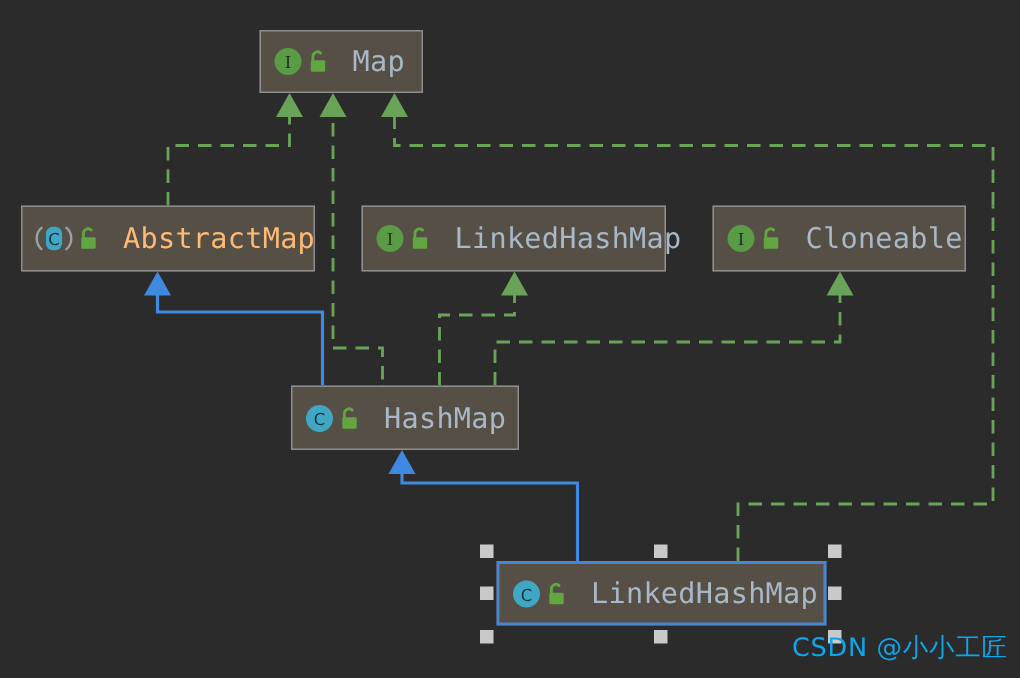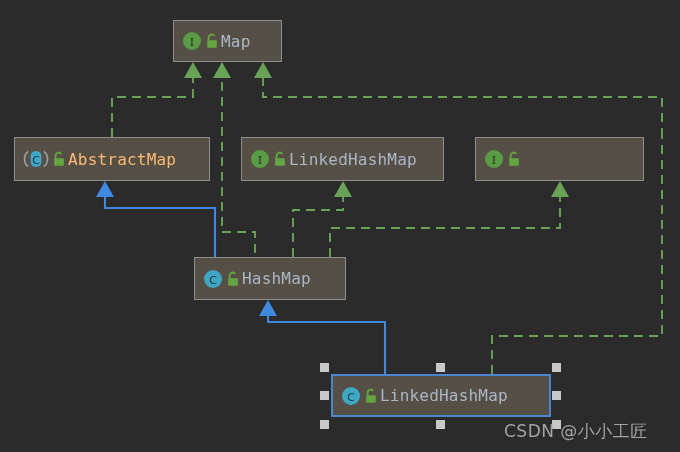--- a/index.html
+++ b/index.html
@@ -36,22 +36,23 @@
   .uml-node.selected {
     border: 2px solid #4b84cf;
   }
   .node-icons {
     display: flex;
     align-items: center;
     flex: 0 0 auto;
   }
   .node-label {
     color: #a9b7c6;
-    font-size: 16px;
+    font-size: 19px;
     letter-spacing: 0.2px;
+    margin-left: 14px;
     white-space: nowrap;
   }
   .icon-svg { display: block; }
   .icon-slot { display: flex; align-items: center; justify-content: center; }
   .lock-slot { margin-left: 3px; }
 
   .handle {
     position: absolute;
     width: 9px;
     height: 9px;
@@ -167,20 +168,21 @@
     <text x="10" y="14.5" text-anchor="middle" font-family="DejaVu Serif, Liberation Serif, serif" font-size="11" fill="#1f2a1a">I</text>
   </svg>
           </span>
           <span class="icon-slot lock-slot">
             <svg class="icon-svg" width="16" height="18" viewBox="0 0 16 18">
     <path d="M3.6 8.4 V5.6 a3.1 3.1 0 0 1 5.2 -2.2" stroke="#62a541" stroke-width="1.9" fill="none" stroke-linecap="round"></path>
     <rect x="2.2" y="8.2" width="9.6" height="7.6" rx="0.8" fill="#62a541"></rect>
   </svg>
           </span>
         </span>
+        <span class="node-label" style="color: rgb(169, 183, 198);">Cloneable</span>
       </div>
       <div class="uml-node" style="left: 194px; top: 257px; width: 152px; height: 43px; background: rgb(85, 79, 70); border-color: rgb(142, 142, 142);">
         <span class="node-icons">
           <span class="icon-slot">
             <svg class="icon-svg" width="20" height="20" viewBox="0 0 20 20">
     <circle cx="10" cy="10" r="9" fill="#3fa7c4"></circle>
     <text x="10" y="14.5" text-anchor="middle" font-family="DejaVu Sans, Liberation Sans, sans-serif" font-size="11" fill="#18323b">C</text>
   </svg>
           </span>
           <span class="icon-slot lock-slot">
@@ -214,14 +216,14 @@
       <div class="handle" style="left: 320px; top: 363px; width: 9px; height: 9px; background: rgb(201, 201, 201);"></div>
       <div class="handle" style="left: 436px; top: 363px; width: 9px; height: 9px; background: rgb(201, 201, 201);"></div>
       <div class="handle" style="left: 552px; top: 363px; width: 9px; height: 9px; background: rgb(201, 201, 201);"></div>
       <div class="handle" style="left: 320px; top: 391px; width: 9px; height: 9px; background: rgb(201, 201, 201);"></div>
       <div class="handle" style="left: 552px; top: 391px; width: 9px; height: 9px; background: rgb(201, 201, 201);"></div>
       <div class="handle" style="left: 320px; top: 420px; width: 9px; height: 9px; background: rgb(201, 201, 201);"></div>
       <div class="handle" style="left: 436px; top: 420px; width: 9px; height: 9px; background: rgb(201, 201, 201);"></div>
       <div class="handle" style="left: 552px; top: 420px; width: 9px; height: 9px; background: rgb(201, 201, 201);"></div>
     </div>
 
-  <div class="watermark" style="left: 504px; top: 420px; color: #a3a3a3;">CSDN @小小工匠</div>
+  <div class="watermark" style="left: 528px; top: 420px; color: #0ea5e9;">CSDN @小小工匠</div>
 </div>
 
 </body></html>

